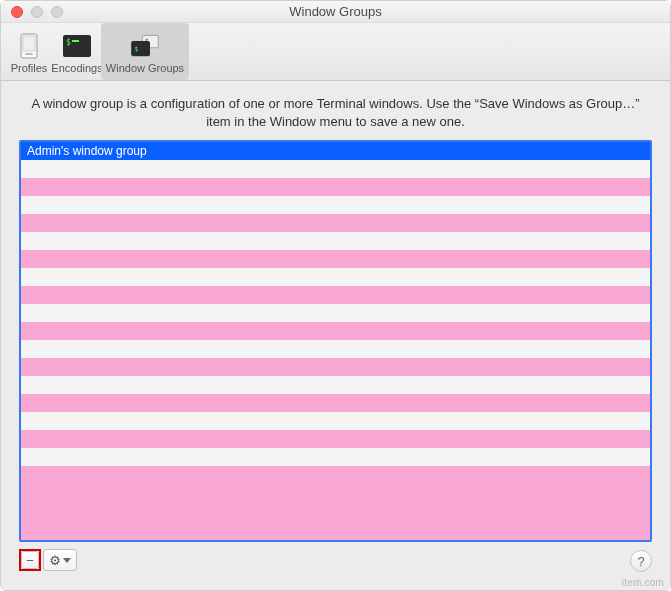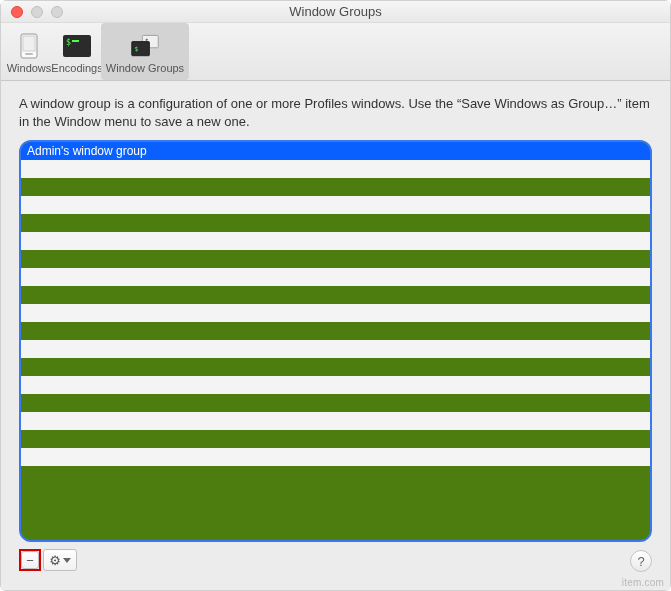--- a/index.html
+++ b/index.html
@@ -14,20 +14,21 @@
     }
     .window {
       width: 100%;
       height: 100%;
       background: #ececec;
       border: 1px solid #d0d0d0;
       border-radius: 6px;
       display: flex;
       flex-direction: column;
       position: relative;
+      text-align: center;
     }
     
     .titlebar {
       height: 22px;
       display: flex;
       align-items: center;
       position: relative;
       background: linear-gradient(#f6f6f6,#e8e8e8);
       border-bottom: 1px solid #dcdcdc;
     }
@@ -90,23 +91,23 @@
       position: relative;
     }
     .description {
       font-size: 13px;
       color: #333;
       margin-bottom: 10px;
       line-height: 1.35;
     }
     .list-box {
       flex: 1;
-      background: #4d7c0f;
+      background: #f9a8d4;
       border: 2px solid #3a78f2;
-      border-radius: 12px;
+      border-radius: 2px;
       overflow: hidden;
       position: relative;
     }
     .list-inner {
       position: absolute; inset: 0;
       overflow-y: auto;
     }
     .row {
       height: 18px;
       font-size: 12px;
@@ -190,21 +191,21 @@
   <div class="toolbar">
 
     <div class="tool-item">
       <div class="tool-icon">
         <svg width="22" height="26" viewBox="0 0 22 26">
           <rect x="3" y="1" width="16" height="24" rx="2" fill="#fafafa" stroke="#9a9a9a"></rect>
           <rect x="7" y="20" width="8" height="2" rx="1" fill="#bdbdbd"></rect>
           <rect x="5" y="3" width="12" height="15" fill="#efefef" stroke="#cfcfcf"></rect>
         </svg>
       </div>
-      <span class="label">Windows</span>
+      <span class="label">Profiles</span>
     </div>
 
     <div class="tool-item">
       <div class="tool-icon">
         <svg width="30" height="24" viewBox="0 0 30 24">
           <rect x="1" y="1" width="28" height="22" rx="2" fill="#2b2b2b"></rect>
           <text x="4" y="11" fill="#4bff4b" font-size="8" font-family="monospace">$</text>
           <rect x="10" y="6" width="7" height="2" fill="#4bff4b"></rect>
         </svg>
       </div>
@@ -221,21 +222,21 @@
         </svg>
       </div>
       <span class="label">Window Groups</span>
     </div>
 
 
   </div>
 
   <div class="content">
 
-    <div class="description">A window group is a configuration of one or more Profiles windows. Use the “Save Windows as Group…” item in the Window menu to save a new one.</div>
+    <div class="description">A window group is a configuration of one or more Terminal windows. Use the “Save Windows as Group…” item in the Window menu to save a new one.</div>
 
     <div class="list-box">
       <div class="list-inner" id="list-inner">
           <div class="row selected">
             <span>Admin's window group</span>
           </div>
           <div class="row alt"></div>
           <div class="row"></div>
           <div class="row alt"></div>
           <div class="row"></div>

